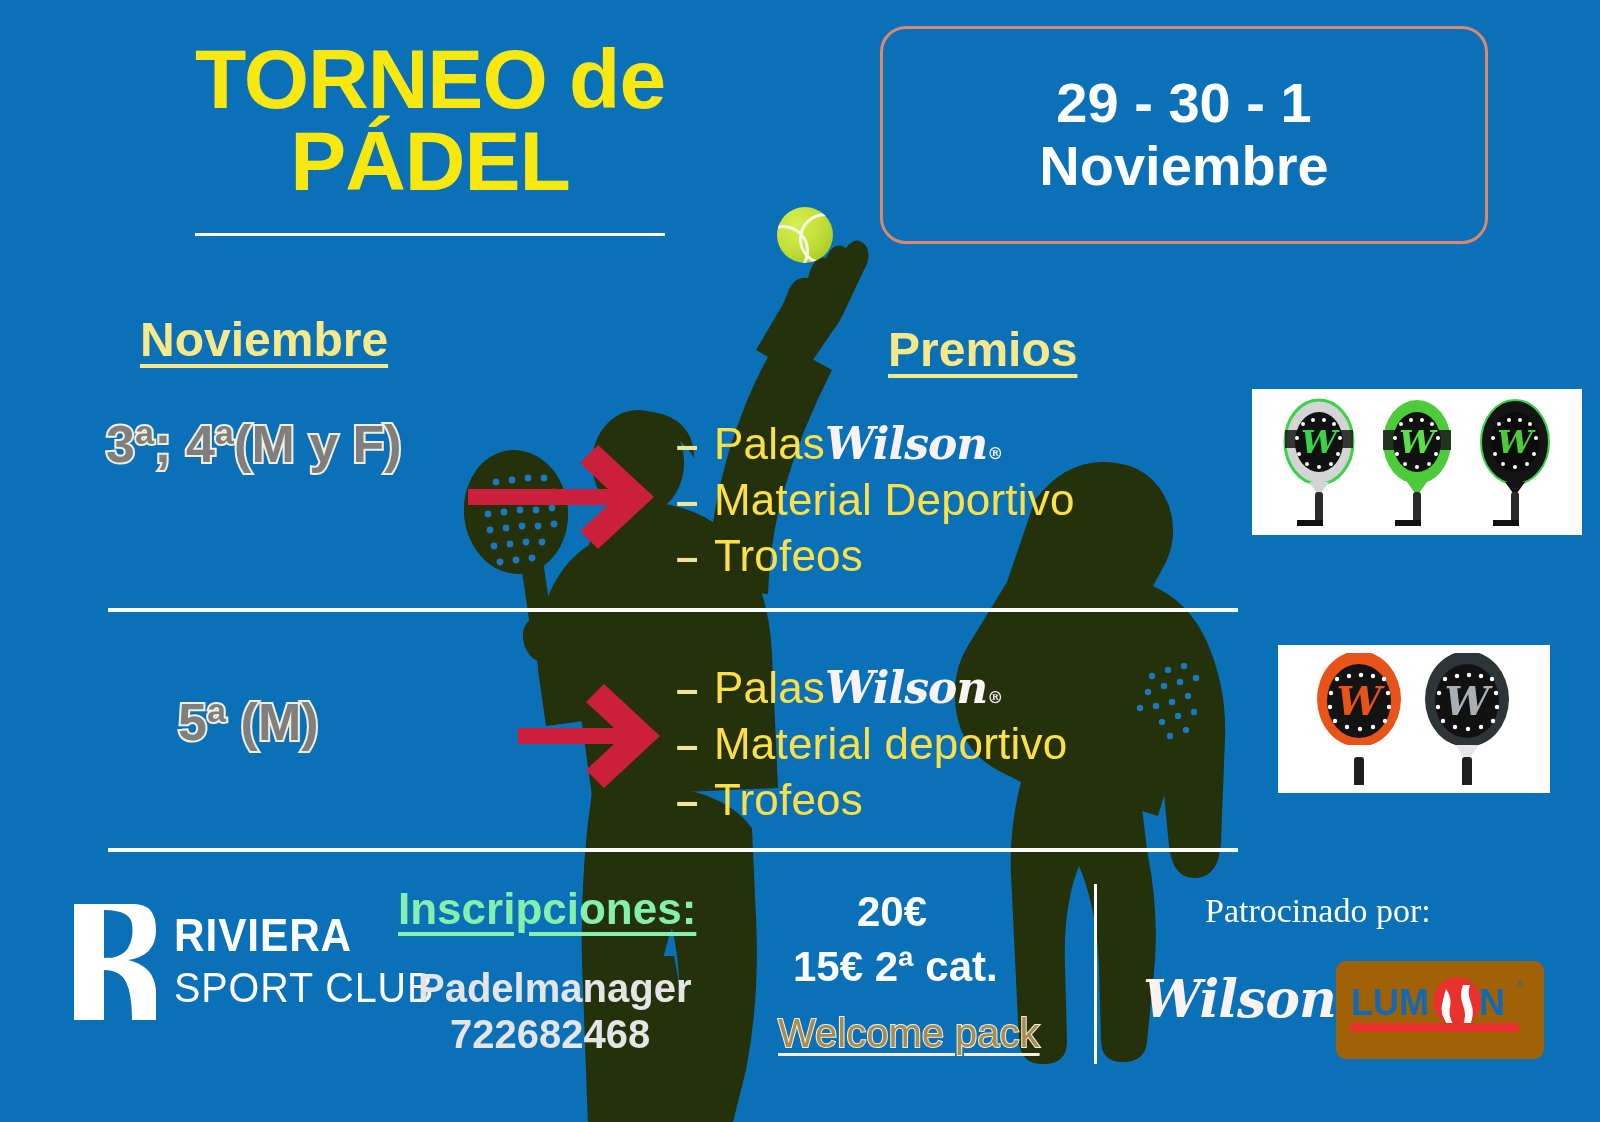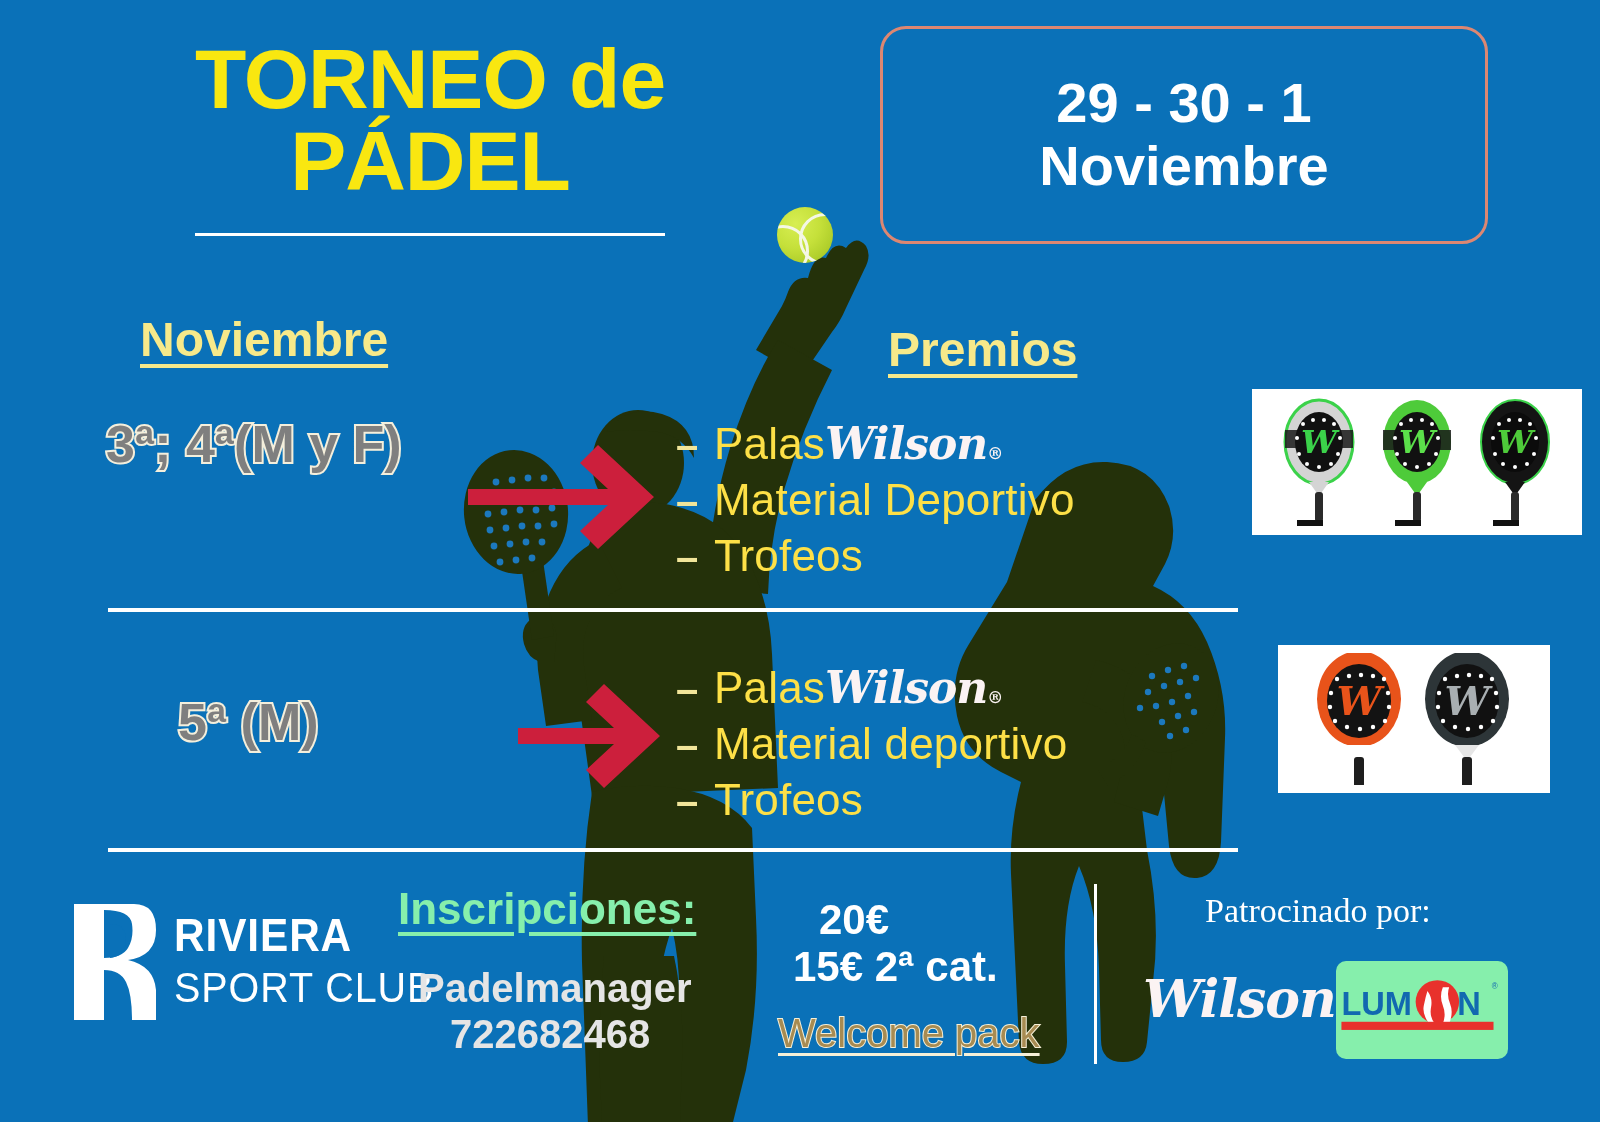--- a/index.html
+++ b/index.html
@@ -145,21 +145,21 @@
     position: absolute; color:#e5e5e5; font-size: 40px; font-weight: 700;
     white-space: nowrap;
   }
   #inscr-line1 { left: 418px; top: 966px; }
   #inscr-line2 { left: 450px; top: 1012px; }
 
   #price-1, #price-2 {
     position: absolute; color:#FFFFFF; font-size:42px; font-weight:700;
     white-space: nowrap;
   }
-  #price-1 { left: 819px; top: 888px; margin-top: 8px; }
+  #price-1 { left: 857px; top: 888px; }
   #price-2 { left: 793px; top: 943px; }
 
   #welcome-pack {
     position: absolute; left: 778px; top: 1011px;
     color: #A78B52; font-size: 40px; font-weight: 400;
     -webkit-text-stroke: 2px #F6F0D8;
     paint-order: stroke fill;
     text-decoration: underline;
     text-underline-offset: 6px;
     text-decoration-thickness: 3px;
@@ -181,21 +181,21 @@
 
   #wilson-sponsor {
     position: absolute; left: 1143px; top: 968px;
     font-family:"DejaVu Serif", serif; font-style: italic; font-weight:700;
     color:#FBF3F3; font-size: 52px; letter-spacing:-1px; white-space:nowrap;
   }
   #wilson-sponsor .wilson-reg { font-size: 17px; }
 
   #lumon-card {
     position: absolute; left: 1336px; top: 961px;
-    width: 172px; height: 98px; background:#86efac; border-radius: 10px;
+    width: 208px; height: 98px; background:#a16207; border-radius: 10px;
     display:flex; align-items:center; justify-content:center;text-align:right;
   }
 
   
   #tennis-ball {
     position: absolute; left: 777px; top: 207px;
     width: 56px; height: 56px; border-radius: 50%;
     background: radial-gradient(circle at 33% 30%, #D7EE52 0%, #C5E03A 45%, #9CBF1E 100%);
     overflow: hidden;
   }

